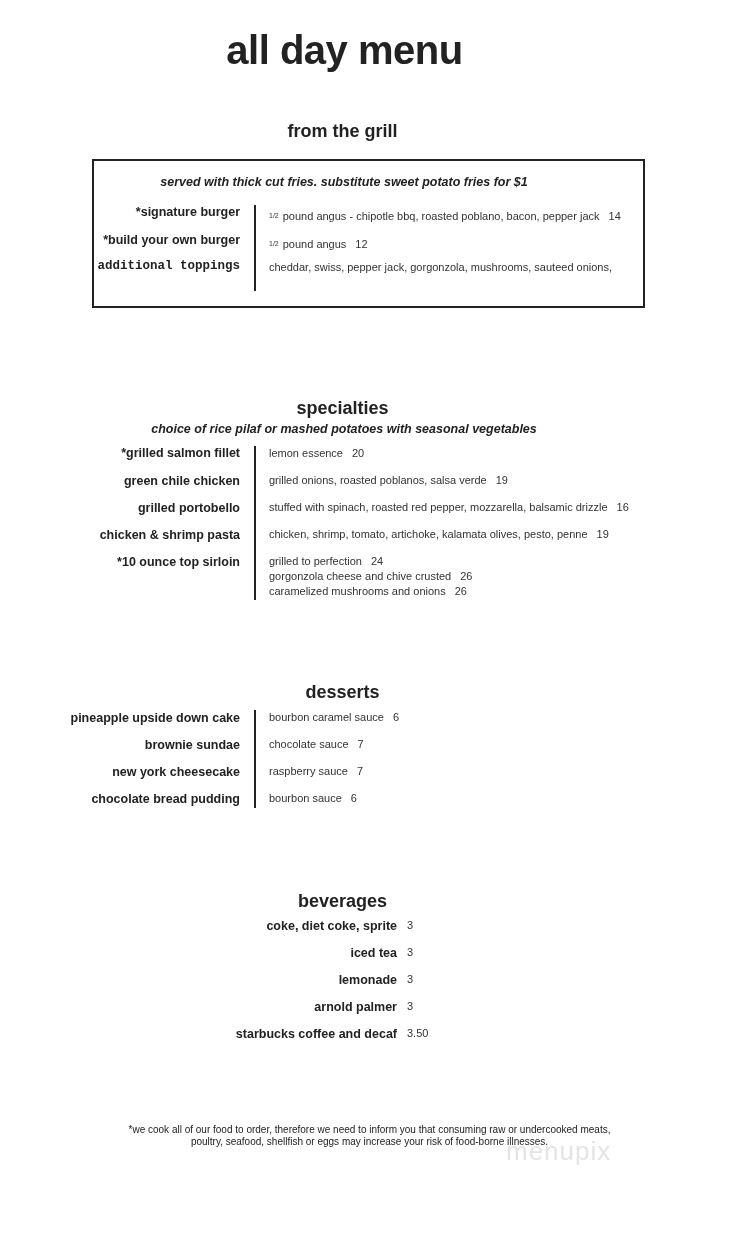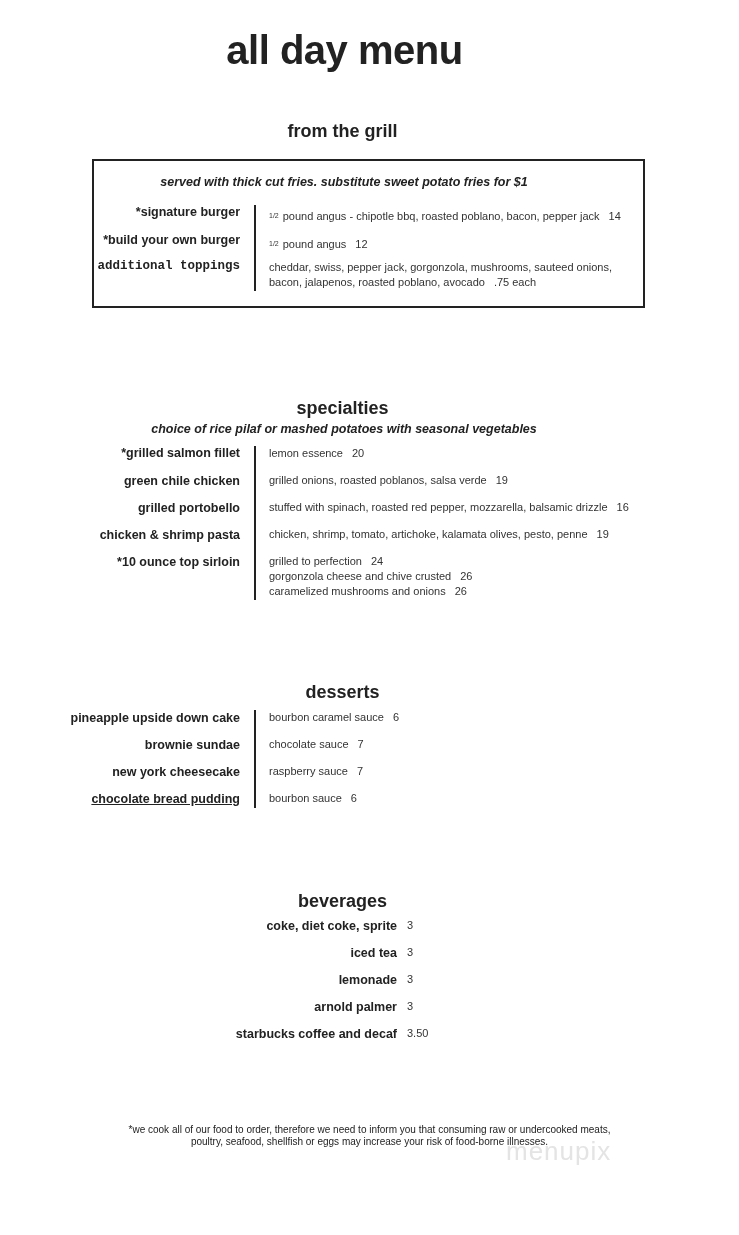--- a/index.html
+++ b/index.html
@@ -30,21 +30,20 @@
 
 <div class="abs name" style="right:499px; top:205px;">*signature burger</div>
 <div class="abs desc" style="left:269px; top:208px;"><span class="frac">1/2</span><span>pound angus - chipotle bbq, roasted poblano, bacon, pepper jack</span><span class="price">14</span></div>
 
 <div class="abs name" style="right:499px; top:233px;">*build your own burger</div>
 <div class="abs desc" style="left:269px; top:236px;"><span class="frac">1/2</span><span>pound angus</span><span class="price">12</span></div>
 
 <div class="abs name" style="right:499px; top:259px;font-family:Liberation Mono, monospace;">additional toppings</div>
 <div class="abs desc" style="left:269px; top:260px;">
     <div>cheddar, swiss, pepper jack, gorgonzola, mushrooms, sauteed onions,</div>
-    <div><span>bacon, jalapenos, roasted poblano, avocado</span><span class="price">.75 each</span></div>
   </div>
 
 <div class="abs h2" style="top:398px;">specialties</div>
 <div class="abs sub" style="top:422px;">choice of rice pilaf or mashed potatoes with seasonal vegetables</div>
 <div class="abs vline" style="left:254px; top:446px; height:154px;"></div>
 
 <div class="abs name" style="right:499px; top:446px;">*grilled salmon fillet</div>
 <div class="abs desc" style="left:269px; top:446px;"><span>lemon essence</span><span class="price">20</span></div>
 
 <div class="abs name" style="right:499px; top:474px;">green chile chicken</div>
@@ -68,21 +67,21 @@
 
 <div class="abs name" style="right:499px; top:711px;">pineapple upside down cake</div>
 <div class="abs desc" style="left:269px; top:710px;"><span>bourbon caramel sauce</span><span class="price">6</span></div>
 
 <div class="abs name" style="right:499px; top:738px;">brownie sundae</div>
 <div class="abs desc" style="left:269px; top:737px;"><span>chocolate sauce</span><span class="price">7</span></div>
 
 <div class="abs name" style="right:499px; top:765px;">new york cheesecake</div>
 <div class="abs desc" style="left:269px; top:764px;"><span>raspberry sauce</span><span class="price">7</span></div>
 
-<div class="abs name" style="right:499px; top:792px;text-decoration:underline;">chocolate bread pudding</div>
+<div class="abs name" style="right:499px; top:792px;">chocolate bread pudding</div>
 <div class="abs desc" style="left:269px; top:791px;"><span>bourbon sauce</span><span class="price">6</span></div>
 
 <div class="abs h2" style="top:891px;">beverages</div>
 
 <div class="abs name" style="right:342px; top:919px;">coke, diet coke, sprite</div>
 <div class="abs desc" style="left:407px; top:918px;">3</div>
 
 <div class="abs name" style="right:342px; top:946px;">iced tea</div>
 <div class="abs desc" style="left:407px; top:945px;">3</div>
 

